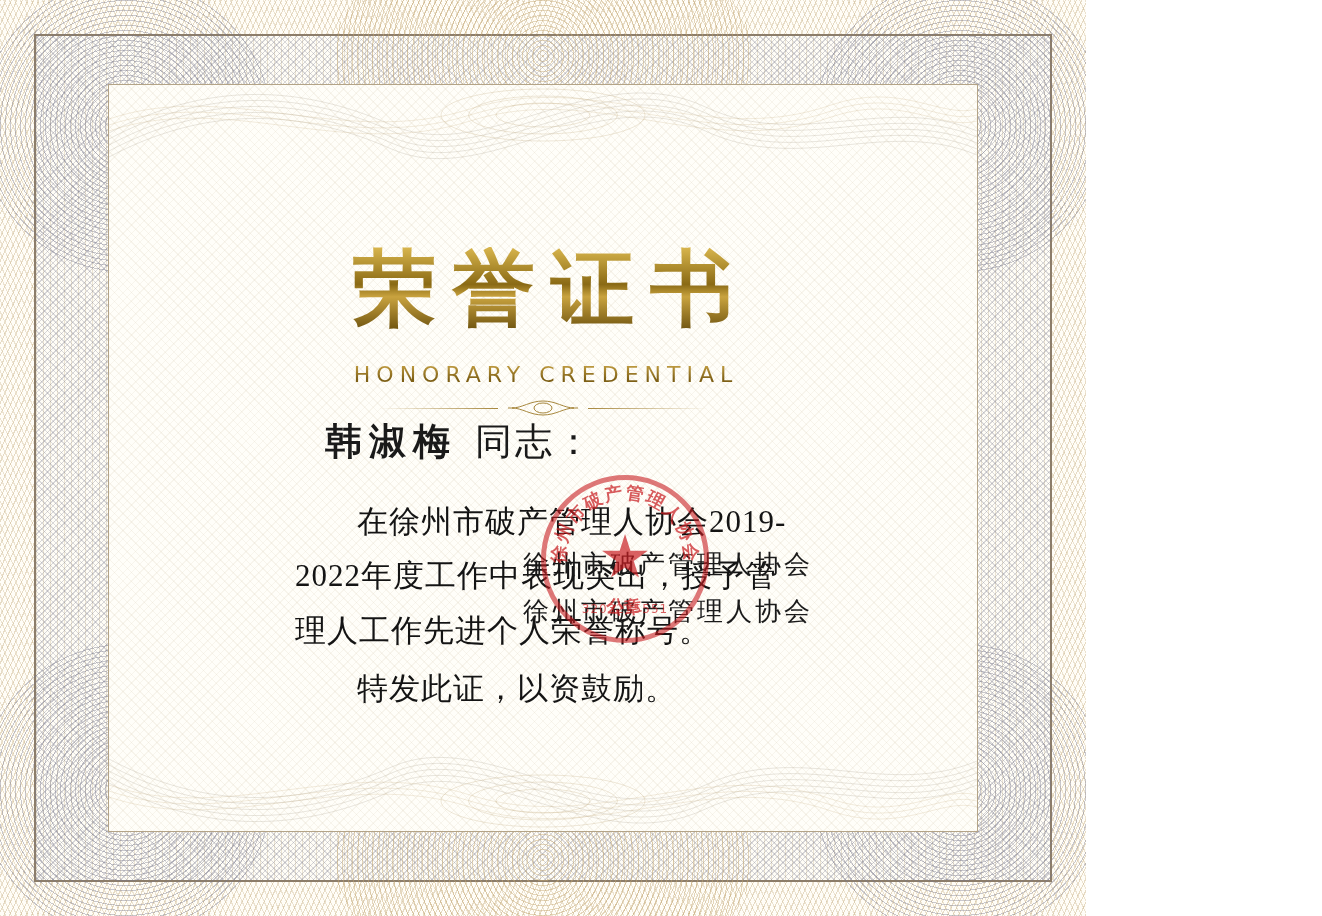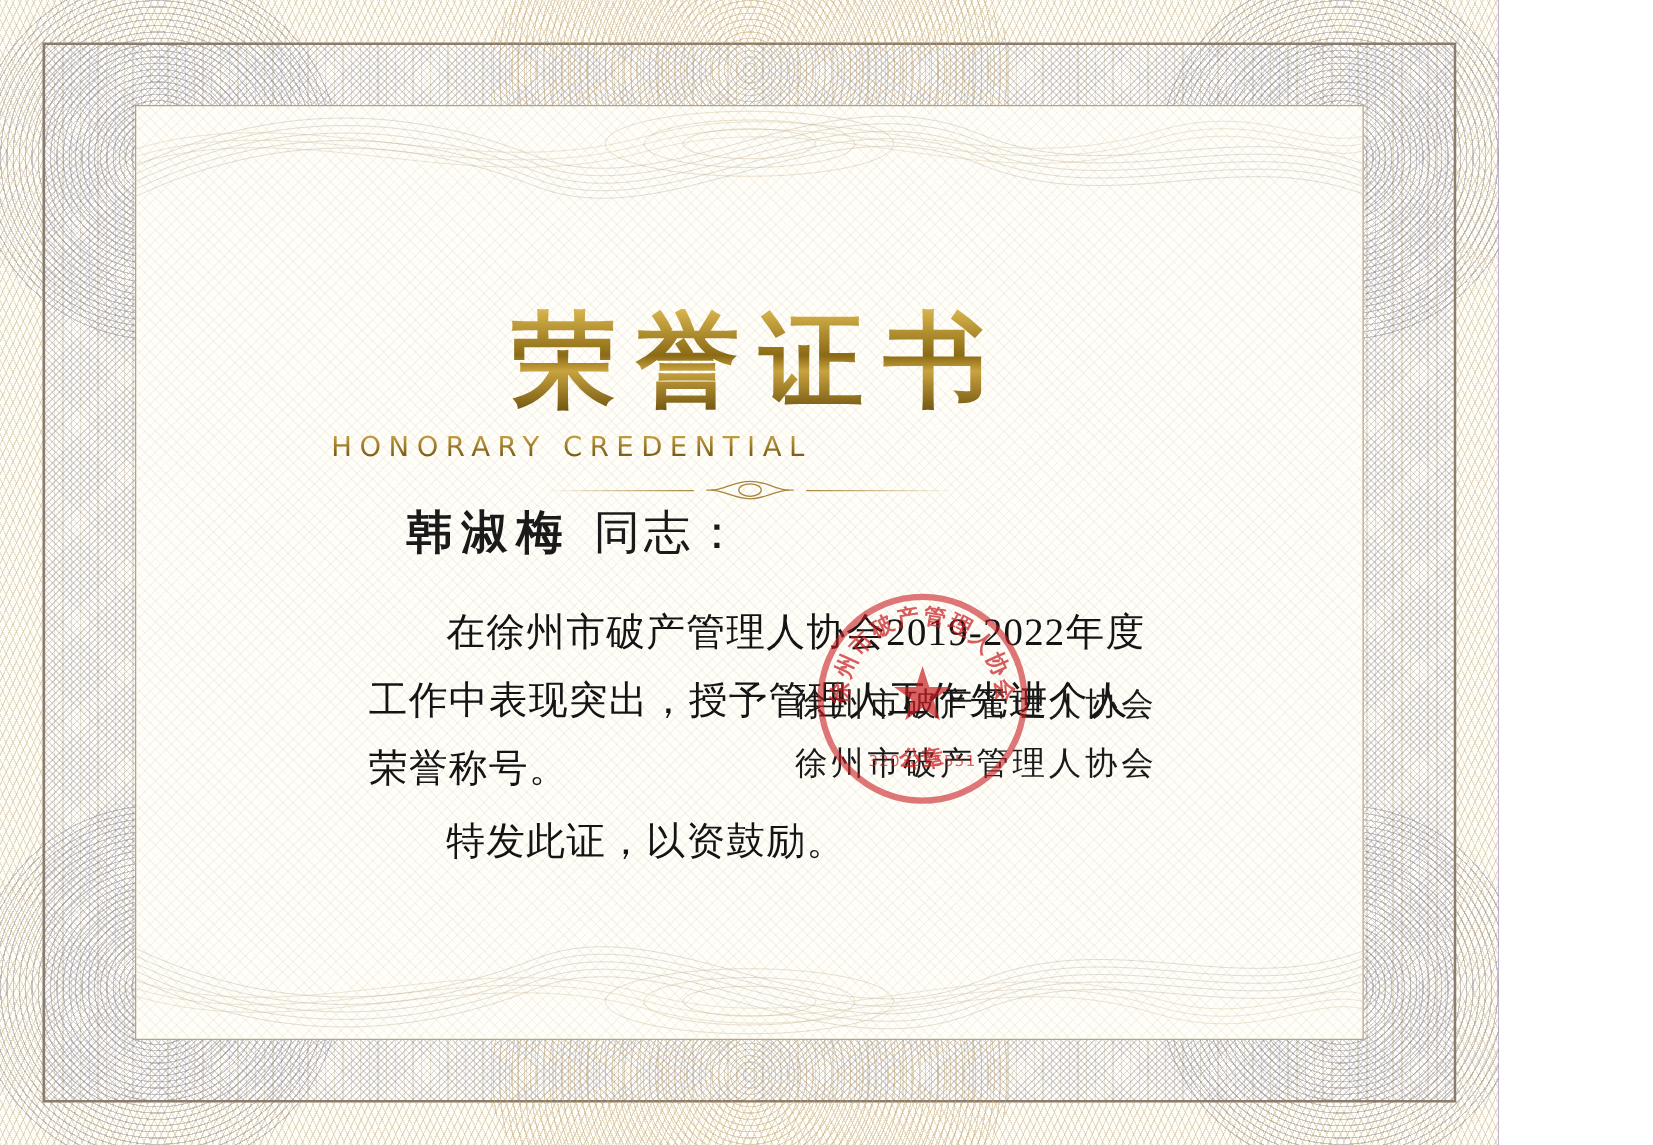--- a/index.html
+++ b/index.html
@@ -6,24 +6,24 @@
     margin: 0;
     padding: 0;
     background: #ffffff;
   }
   body {
     font-family: "Liberation Serif", serif;
   }
 
   .certificate {
     position: relative;
-    width: 1199px;
+    width: 1086px;
     height: 916px;
     overflow: hidden;
-    background: #4c1d95;
+    background: #14532d;
   }
 
   
   .outer-band {
     position: absolute;
     inset: 0;
     background:
       repeating-linear-gradient(115deg,
         rgba(201,178,136,0.45) 0px,
         rgba(201,178,136,0.45) 1px,
@@ -140,22 +140,22 @@
     text-indent: 16px;
     line-height: 1;
     background: linear-gradient(180deg, #d9b64d 0%, #8a6a15 45%, #c9a33f 60%, #6f5410 100%);
     -webkit-background-clip: text;
     background-clip: text;
     color: transparent;
     -webkit-text-fill-color: transparent;
   }
 
   .title-en {
-    text-align: left;
-    margin-top: 16px;
+    text-align: center;
+    margin-top: 32px;
     font-family: "DejaVu Sans", "Liberation Sans", sans-serif;
     font-size: 22px;
     letter-spacing: 6px;
     text-indent: 6px;
     font-weight: 500;
     background: linear-gradient(180deg, #cfa94a 0%, #7e6016 70%);
     -webkit-background-clip: text;
     background-clip: text;
     color: transparent;
     -webkit-text-fill-color: transparent;

